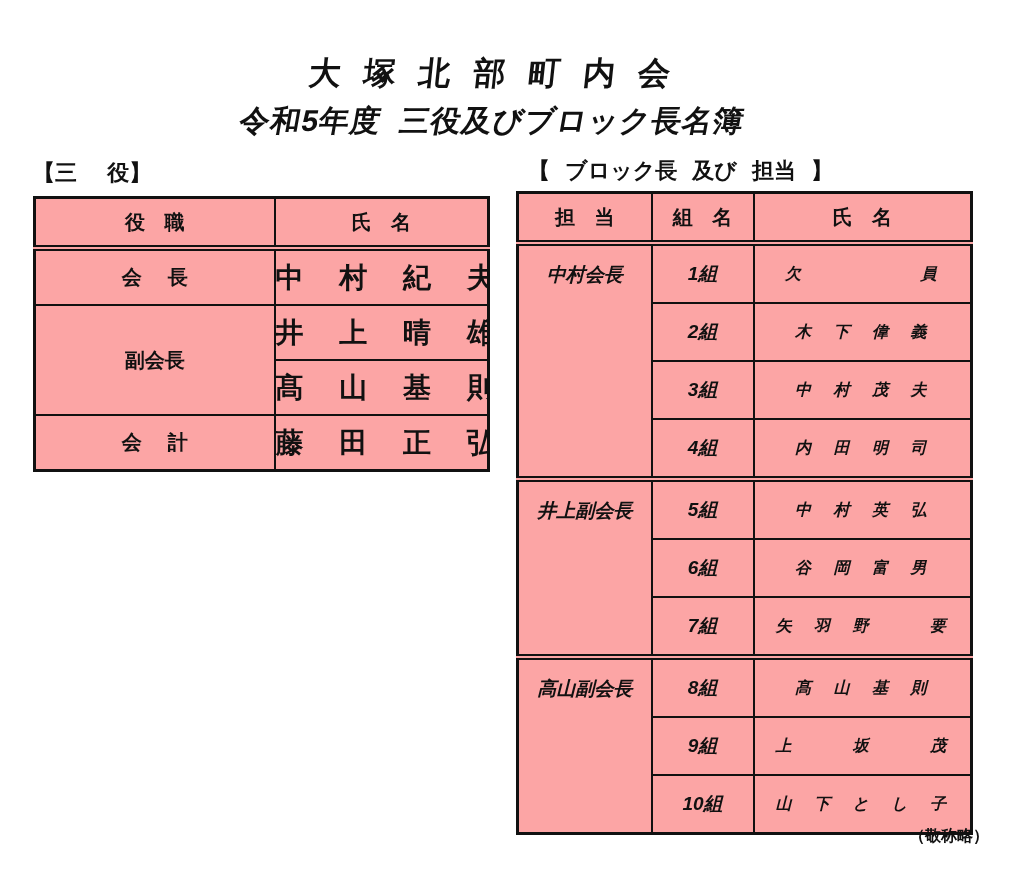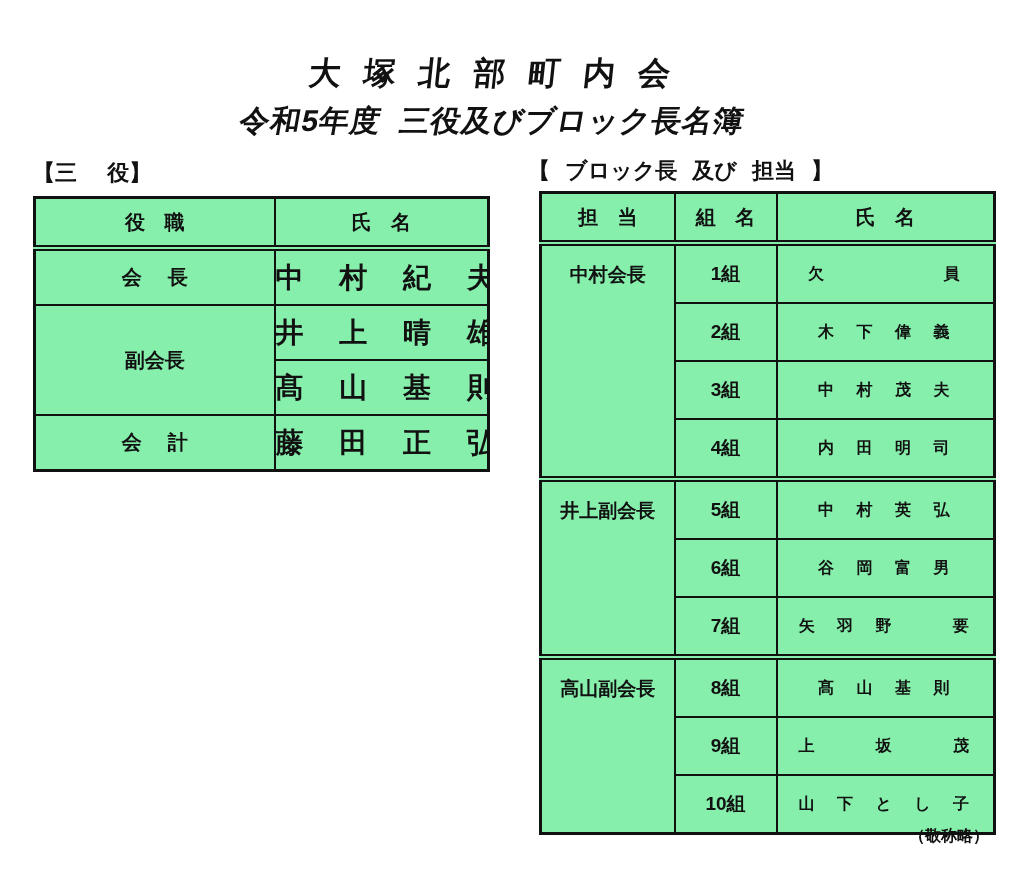--- a/index.html
+++ b/index.html
@@ -32,21 +32,21 @@
     font-size: 22px; font-weight: bold;
     word-spacing: 9px;
   }
   .label-sanyaku { left: 33px; top: 158px; }
   .label-blocks  { left: 528px; top: 156px; }
 
   table {
     position: absolute;
     border-collapse: collapse;
     table-layout: fixed;
-    background: #86efac;
+    background: #fca5a5;
     border: 3px solid #111111;
   }
   th, td {
     border: 2px solid #111111;
     text-align: center;
     vertical-align: middle;
     padding: 0;
     overflow: hidden;
   }
   th {
@@ -54,22 +54,22 @@
     word-spacing: 14px;
     height: 46px;
     border-bottom: 6px double #111111;
   }
 
   #sanyaku-table { left: 33px; top: 196px; width: 454px; }
   #sanyaku-table td { height: 53px; font-weight: bold; font-family: Liberation Mono, monospace; }
   #sanyaku-table .pos-cell  { font-size: 20px; word-spacing: 14px; }
   #sanyaku-table .name-cell { font-size: 28px; letter-spacing: 3px; word-spacing: 13px; }
 
-  #block-table { left: 539px; top: 191px; width: 454px; }
-  #block-table td { height: 56px; font-weight: bold; }
+  #block-table { left: 516px; top: 191px; width: 454px; }
+  #block-table td { height: 56px; font-weight: bold; font-style: italic; }
   #block-table .tantou-cell { font-size: 19px; vertical-align: top; padding-top: 16px; }
   #block-table .kumi-cell   { font-size: 19px; border-radius: 6px; }
   #block-table .bname-cell  { font-size: 16px; letter-spacing: 3px; word-spacing: 12px; }
   #block-table tr.group-start td { border-top: 6px double #111111; }
 
   .footnote {
     position: absolute; left: 878px; top: 826px; width: 142px;
     text-align: center;
     font-size: 16px; font-weight: bold;
   }

